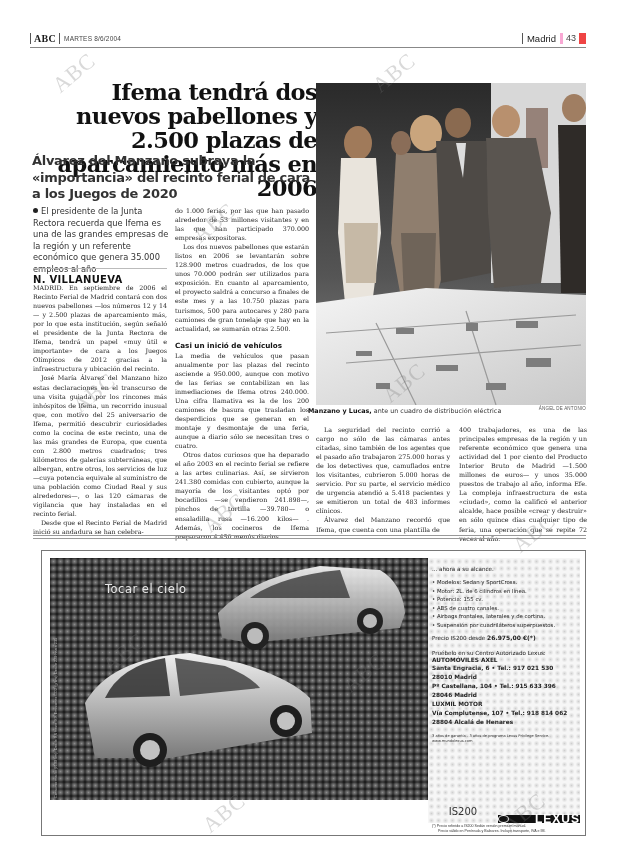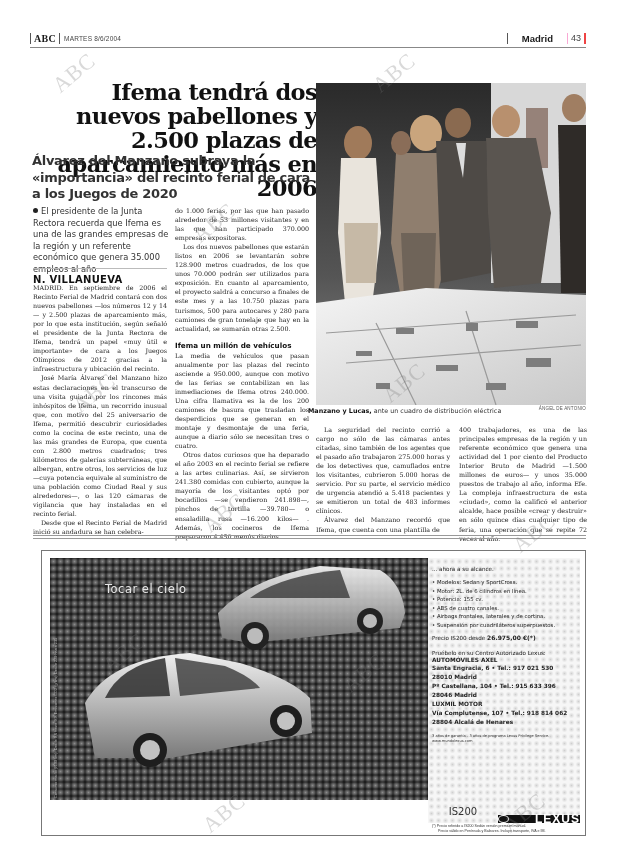--- a/index.html
+++ b/index.html
@@ -5,22 +5,22 @@
   * { box-sizing: border-box; margin: 0; padding: 0; }
   html, body { width: 620px; height: 852px; background: #ffffff; overflow: hidden; }
   body { position: relative; font-family: "DejaVu Serif", serif; color: #1a1a1a; }
 
   
   .header { position: absolute; left: 30px; top: 32px; width: 556px; height: 16px; border-bottom: 1px solid #888; }
   .hdr-left { position: absolute; left: 0; top: 1px; display: flex; align-items: center; }
   .hdr-logo { font-family: "Liberation Serif", serif; font-weight: bold; font-size: 10px; letter-spacing: 0.3px; border-left: 1px solid #555; border-right: 1px solid #555; padding: 0 3px; line-height: 11px; }
   .hdr-date { font-family: "Liberation Sans", sans-serif; font-size: 6.5px; color: #444; margin-left: 4px; letter-spacing: 0.2px; }
   .hdr-right { position: absolute; right: 0; top: 1px; display: flex; align-items: center; }
-  .hdr-section { font-family: "Liberation Sans", sans-serif; font-weight: bold; font-size: 9.5px; border-left: 1px solid #555; border-right: 1px solid #f9a8d4; padding: 0 14px; line-height: 11px; }
-  .hdr-page { font-family: "Liberation Sans", sans-serif; font-size: 9px; color: #444; padding: 0 3px; border-right: 2px solid #ef4444; line-height: 11px; }
+  .hdr-section { font-family: "Liberation Sans", sans-serif; font-weight: normal; font-size: 9.5px; border-left: 1px solid #555; border-right: 3px solid #f9a8d4; padding: 0 4px; line-height: 11px; }
+  .hdr-page { font-family: "Liberation Sans", sans-serif; font-size: 9px; color: #444; padding: 0 3px; border-right: 7px solid #ef4444; line-height: 11px; }
 
   
   .headline { position: absolute; left: 32px; top: 80px; width: 285px; font-family: "DejaVu Serif", serif; font-weight: bold; font-size: 22.5px; line-height: 24px; letter-spacing: -0.6px; color: #111; text-align: right; }
   .subhead { position: absolute; left: 32px; top: 153px; width: 290px; font-family: "DejaVu Sans", sans-serif; font-size: 13px; line-height: 16.5px; color: #333; letter-spacing: -0.3px; }
 
   
   .lead { position: absolute; left: 33px; top: 206px; width: 136px; font-family: "DejaVu Sans", sans-serif; font-size: 8.3px; line-height: 11.5px; color: #333; }
   .lead .bullet { display: inline-block; width: 5px; height: 5px; border-radius: 50%; background: #222; margin-right: 3px; vertical-align: 1px; }
   .lead-rule { position: absolute; left: 33px; top: 268px; width: 134px; height: 1px; background: #bbb; }
 
@@ -102,21 +102,21 @@
 
 <div class="col col1">
   <p>MADRID. En septiembre de 2006 el Recinto Ferial de Madrid contará con dos nuevos pabellones —los números 12 y 14— y 2.500 plazas de aparcamiento más, por lo que esta institución, según señaló el presidente de la Junta Rectora de Ifema, tendrá un papel «muy útil e importante» de cara a los Juegos Olímpicos de 2012 gracias a la infraestructura y ubicación del recinto.</p>
   <p>José María Álvarez del Manzano hizo estas declaraciones en el transcurso de una visita guiada por los rincones más inhóspitos de Ifema, un recorrido inusual que, con motivo del 25 aniversario de Ifema, permitió descubrir curiosidades como la cocina de este recinto, una de las más grandes de Europa, que cuenta con 2.800 metros cuadrados; tres kilómetros de galerías subterráneas, que albergan, entre otros, los servicios de luz —cuya potencia equivale al suministro de una población como Ciudad Real y sus alrededores—, o las 120 cámaras de vigilancia que hay instaladas en el recinto ferial.</p>
   <p>Desde que el Recinto Ferial de Madrid inició su andadura se han celebra-</p>
 </div>
 
 <div class="col col2">
   <p>do 1.000 ferias, por las que han pasado alrededor de 53 millones visitantes y en las que han participado 370.000 empresas expositoras.</p>
   <p>Los dos nuevos pabellones que estarán listos en 2006 se levantarán sobre 128.900 metros cuadrados, de los que unos 70.000 podrán ser utilizados para exposición. En cuanto al aparcamiento, el proyecto saldrá a concurso a finales de este mes y a las 10.750 plazas para turismos, 500 para autocares y 280 para camiones de gran tonelaje que hay en la actualidad, se sumarán otras 2.500.</p>
-  <h4>Ifema un millón de vehículos</h4>
+  <h4>Casi un inició de vehículos</h4>
   <p style="text-indent:0">La media de vehículos que pasan anualmente por las plazas del recinto asciende a 950.000, aunque con motivo de las ferias se contabilizan en las inmediaciones de Ifema otros 240.000. Una cifra llamativa es la de los 200 camiones de basura que trasladan los desperdicios que se generan en el montaje y desmontaje de una feria, aunque a diario sólo se necesitan tres o cuatro.</p>
   <p>Otros datos curiosos que ha deparado el año 2003 en el recinto ferial se refiere a las artes culinarias. Así, se sirvieron 241.380 comidas con cubierto, aunque la mayoría de los visitantes optó por bocadillos —se vendieron 241.898—, pinchos de tortilla —39.780— o ensaladilla rusa —16.200 kilos— . Además, los cocineros de Ifema prepararon 4.450 menús diarios.</p>
 </div>
 
 <div class="photo">
   <svg width="270" height="322" viewBox="0 0 270 322">
     <defs>
       <linearGradient id="bg" x1="0" y1="0" x2="0" y2="1">
         <stop offset="0" stop-color="#2a2a2a"></stop>
         <stop offset="0.6" stop-color="#555"></stop>

